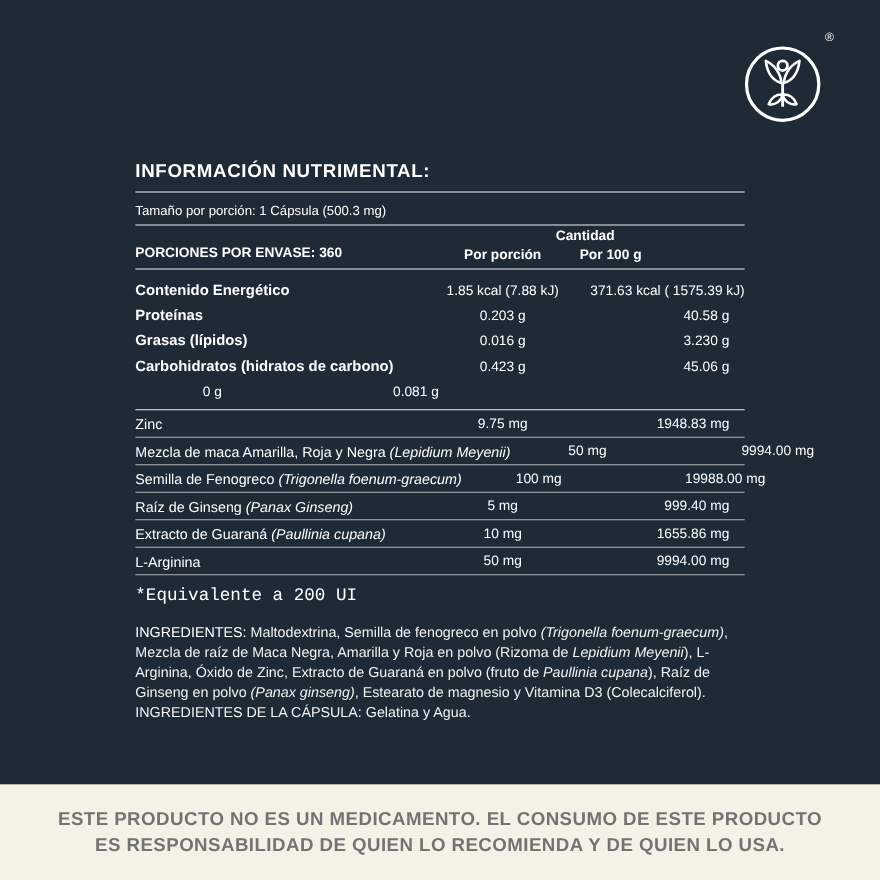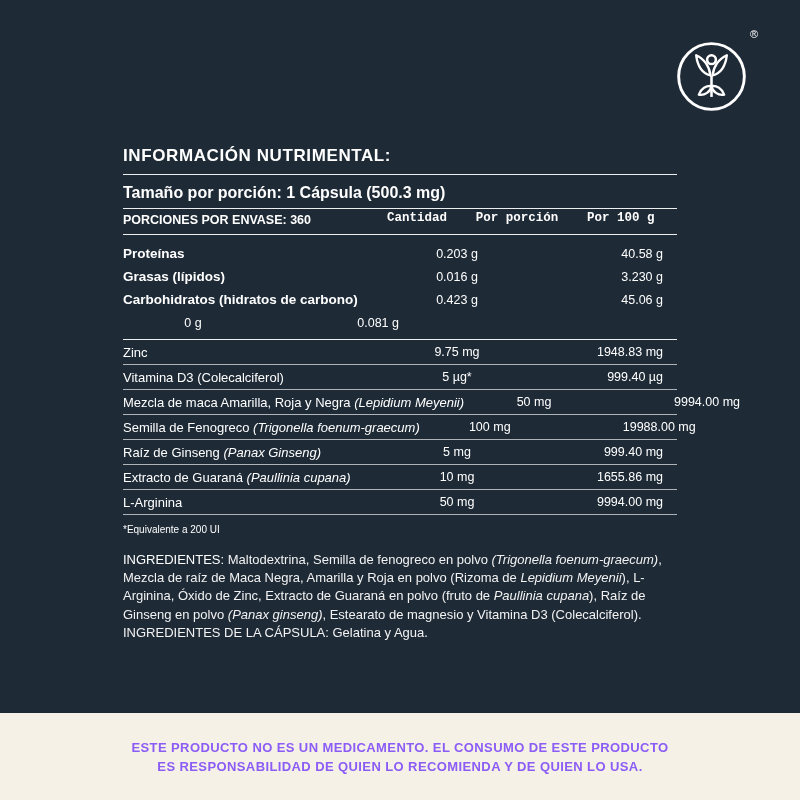--- a/index.html
+++ b/index.html
@@ -12,58 +12,58 @@
   .logo-wrap{position:absolute;top:40px;right:52px;width:73px;height:73px;}
   .logo-wrap svg{width:100%;height:100%;display:block;}
   .registered{position:absolute;top:28px;right:42px;font-size:11px;color:#ffffff;}
   
   .content{position:absolute;left:123px;top:146px;width:554px;}
   .title{
     font-size:17px;font-weight:bold;letter-spacing:.6px;
     padding-bottom:8px;border-bottom:1.5px solid rgba(255,255,255,.92);
   }
   .serving-row{
-    padding:9px 0 6px;font-weight:bold;font-size:16px;
+    padding:9px 0 6px;font-weight:normal;font-size:12px;
     border-bottom:1.5px solid rgba(255,255,255,.92);
   }
   .head-band{
     display:flex;align-items:flex-end;padding:2px 0 6px;
     border-bottom:1.5px solid rgba(255,255,255,.92);
   }
   .head-left{flex:1;font-weight:bold;font-size:12.5px;padding-bottom:1px;}
-  .head-right{width:290px;flex-shrink:0;display:flex;flex-direction:row;font-family:Liberation Mono, monospace;}
+  .head-right{width:290px;flex-shrink:0;display:flex;flex-direction:column;}
   .head-cantidad{text-align:center;font-weight:bold;font-size:12.5px;margin-bottom:3px;}
   .head-cols{display:flex;}
   .head-c2{width:140px;text-align:center;font-weight:bold;font-size:12.5px;}
   .head-c3{width:150px;text-align:left;font-weight:bold;font-size:12.5px;}
   
   .macros{padding:7px 0 5px;border-bottom:1.5px solid rgba(255,255,255,.92);}
   .row{display:flex;align-items:center;height:23px;}
   .row .lbl{flex:1;font-size:13.5px;white-space:nowrap;}
   .macros .lbl{font-weight:bold;}
   .c2{width:140px;flex-shrink:0;text-align:center;font-size:12.5px;white-space:nowrap;}
   .c3{width:150px;flex-shrink:0;text-align:right;padding-right:14px;box-sizing:border-box;
       font-size:12.5px;white-space:nowrap;}
   .row-energy .c3{padding-right:0;}
   .micros .row{height:24px;border-bottom:1px solid rgba(255,255,255,.65);}
   .micros .lbl{font-size:13px;font-weight:normal;}
   .sci{font-style:italic;}
-  .footnote{margin-top:9px;font-size:10px;}
+  .footnote{margin-top:9px;font-size:16px;font-family:Liberation Mono, monospace;}
   .ingredients{
     margin:16px 0 0;font-size:13px;line-height:1.4;color:#f2f2f2;
   }
   .ingredients strong{font-weight:normal;color:#ffffff;}
   .ingredients em{font-style:italic;}
   
   .footer{
     position:absolute;left:0;bottom:0;width:800px;height:87px;background:#f5f1e6;
     display:flex;flex-direction:column;align-items:center;justify-content:center;
   }
   .footer p{
-    margin:2px 0;color:#8b5cf6;font-weight:bold;font-size:13px;
+    margin:2px 0;color:#737373;font-weight:bold;font-size:17px;
     letter-spacing:.4px;text-align:center;
   }
 </style>
 </head>
 <body>
 
 <div class="page">
 
   <div class="logo-wrap">
     <svg viewBox="0 0 100 100">
@@ -89,20 +89,25 @@
       <div class="head-right">
         <div class="head-cantidad">Cantidad</div>
         <div class="head-cols">
           <div class="head-c2">Por porción</div>
           <div class="head-c3">Por 100 g</div>
         </div>
       </div>
     </div>
 
     <div class="macros">
+      <div class="row row-energy">
+        <span class="lbl">Contenido Energético</span>
+        <span class="c2">1.85 kcal (7.88 kJ)</span>
+        <span class="c3">371.63 kcal ( 1575.39 kJ)</span>
+      </div>
       <div class="row">
         <span class="lbl">Proteínas</span>
         <span class="c2">0.203 g</span>
         <span class="c3">40.58 g</span>
       </div>
       <div class="row">
         <span class="lbl">Grasas (lípidos)</span>
         <span class="c2">0.016 g</span>
         <span class="c3">3.230 g</span>
       </div>
@@ -115,25 +120,20 @@
         <span class="c2">0 g</span>
         <span class="c3">0.081 g</span>
       </div>
     </div>
 
     <div class="micros">
       <div class="row">
         <span class="lbl"><span>Zinc</span><em class="sci"></em></span>
         <span class="c2">9.75 mg</span>
         <span class="c3">1948.83 mg</span>
-      </div>
-      <div class="row">
-        <span class="lbl"><span>Vitamina D3 (Colecalciferol)</span><em class="sci"></em></span>
-        <span class="c2">5 µg*</span>
-        <span class="c3">999.40 µg</span>
       </div>
       <div class="row">
         <span class="lbl"><span>Mezcla de maca Amarilla, Roja y Negra </span><em class="sci">(Lepidium Meyenii)</em></span>
         <span class="c2">50 mg</span>
         <span class="c3">9994.00 mg</span>
       </div>
       <div class="row">
         <span class="lbl"><span>Semilla de Fenogreco </span><em class="sci">(Trigonella foenum-graecum)</em></span>
         <span class="c2">100 mg</span>
         <span class="c3">19988.00 mg</span>

